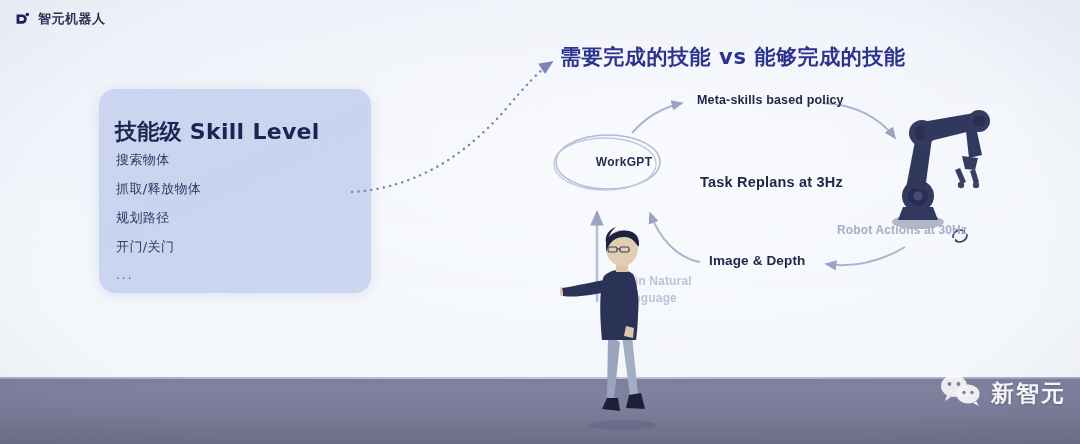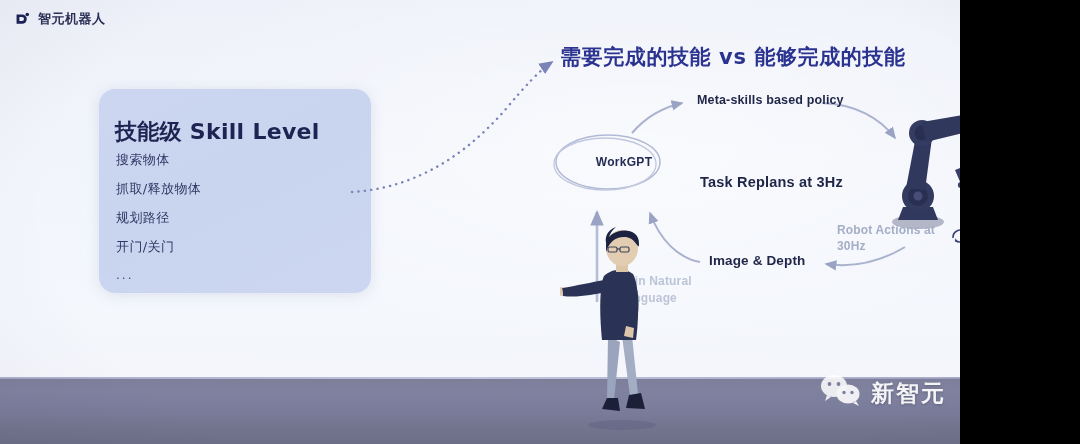--- a/index.html
+++ b/index.html
@@ -1,17 +1,17 @@
 <!DOCTYPE html>
 <html><head>
 <meta charset="utf-8">
 <style>
   html,body{margin:0;padding:0;background:#000;}
   .stage{
-    position:relative;width:960px;height:444px;overflow:hidden;
+    position:relative;width:1080px;height:444px;overflow:hidden;
     font-family:"Liberation Sans","DejaVu Sans",sans-serif;
     background:linear-gradient(180deg,#eef1f9 0%,#f2f5fb 40%,#f4f7fc 70%,#f4f6fb 85%,#f4f6fb 100%);
   }
   
   .floor{
     position:absolute;left:0;right:0;top:378px;height:66px;
     background:linear-gradient(180deg,#6e708f 0%,#777a99 18%,#7b7d9c 45%,#73758f 75%,#6c6e88 100%);
   }
   .floor-edge{
     position:absolute;left:0;right:0;top:377px;height:2px;

